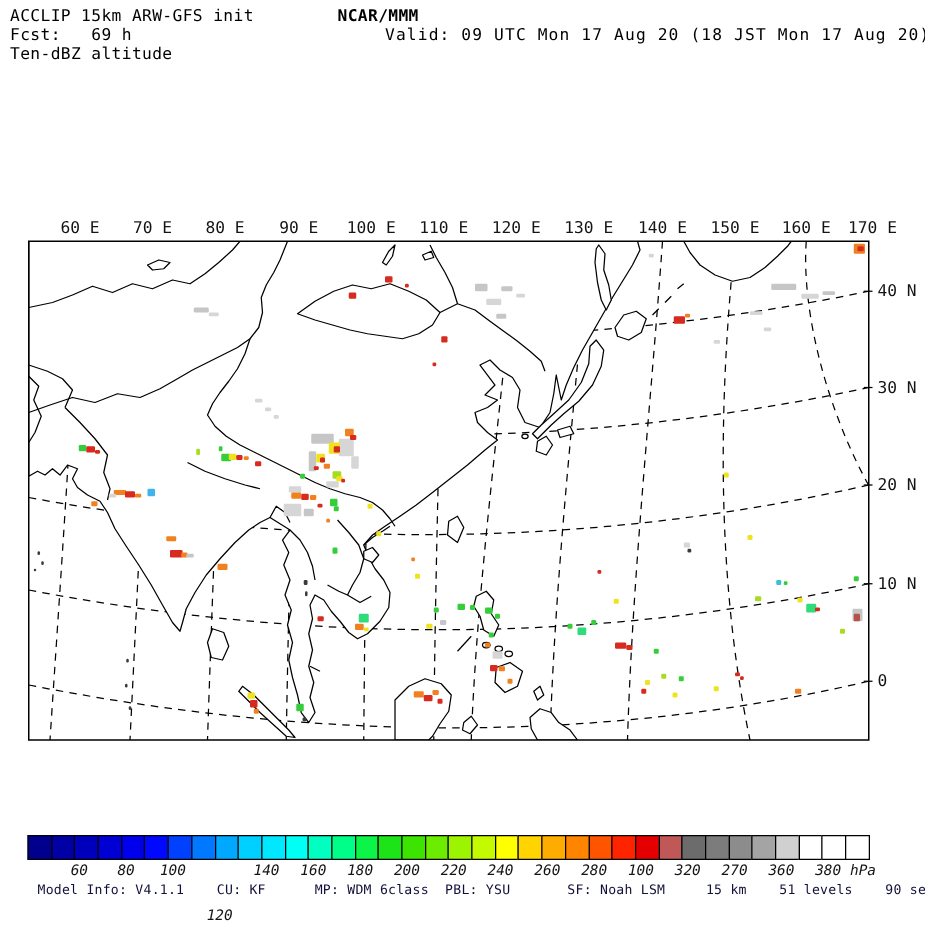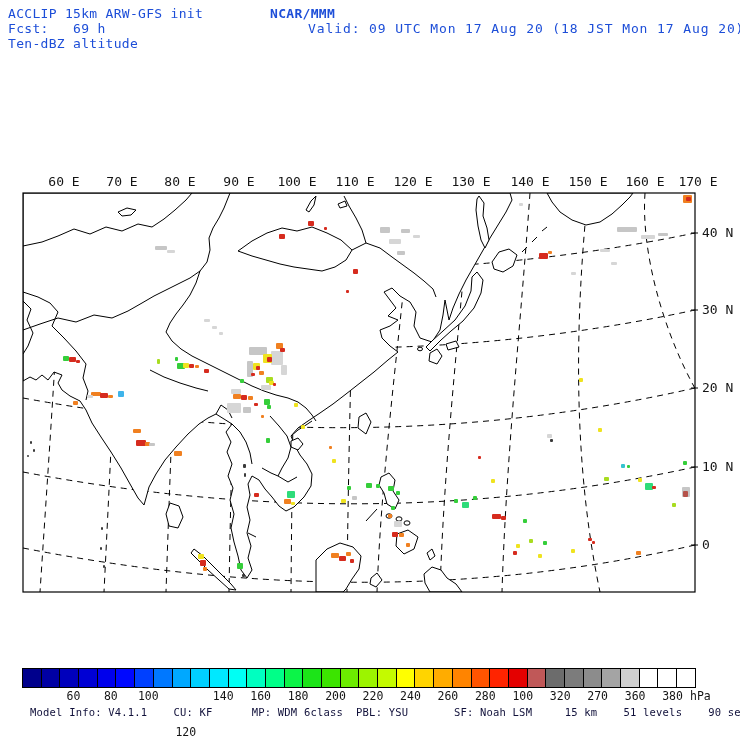--- a/index.html
+++ b/index.html
@@ -1,24 +1,24 @@
 <!DOCTYPE html>
 <html><head>
 <meta charset="utf-8">
 <style>
   html,body{margin:0;padding:0;background:#fff;}
   .page{position:relative;width:740px;height:740px;background:#ffffff;overflow:hidden;
         font-family:"DejaVu Sans Mono", monospace;color:#111;}
-  .hline{position:absolute;white-space:pre;font-size:13px;letter-spacing:0.3px;color:#1d4ed8;}
+  .hline{position:absolute;white-space:pre;font-size:13px;letter-spacing:0.3px;color:#000000;}
   .hline.wide{letter-spacing:0.9px;}
   #map-svg{position:absolute;left:0;top:0;}
   .cbar{position:absolute;left:22px;top:668px;width:674px;height:20px;display:flex;}
   .cbar .cell{flex:1 1 auto;border:1px solid #000;margin-left:-1px;box-sizing:border-box;}
   .cbar .cell:first-child{margin-left:0;}
-  .cbar-labels{position:absolute;left:14px;top:689px;width:584px;height:14px;}
+  .cbar-labels{position:absolute;left:4px;top:689px;width:584px;height:14px;font-style:italic;}
   .cbar-labels span{position:absolute;transform:translateX(-50%);font-size:11.5px;color:#141414;white-space:pre;}
   .cbar-labels .unit{transform:none;}
   .foot{position:absolute;white-space:pre;font-size:10.5px;letter-spacing:0.2px;color:#10103a;}
 </style>
 </head>
 <body>
 
 <div class="page">
 
   <div class="hline" style="left:8px;top:6px;">ACCLIP 15km ARW-GFS init</div>

